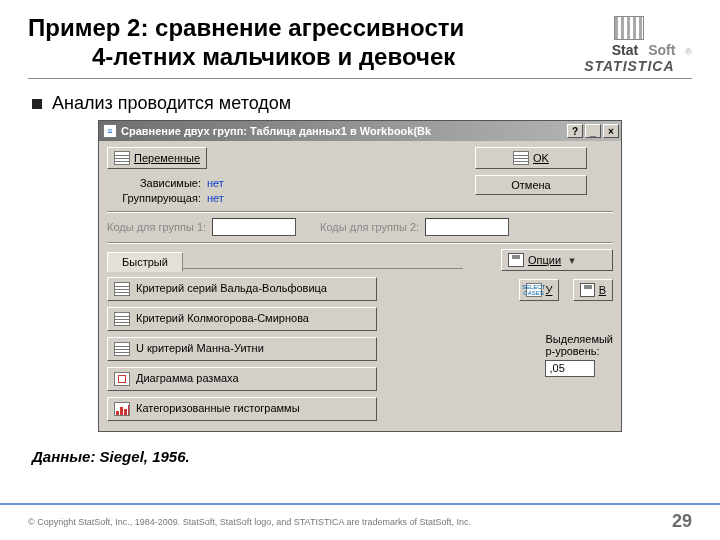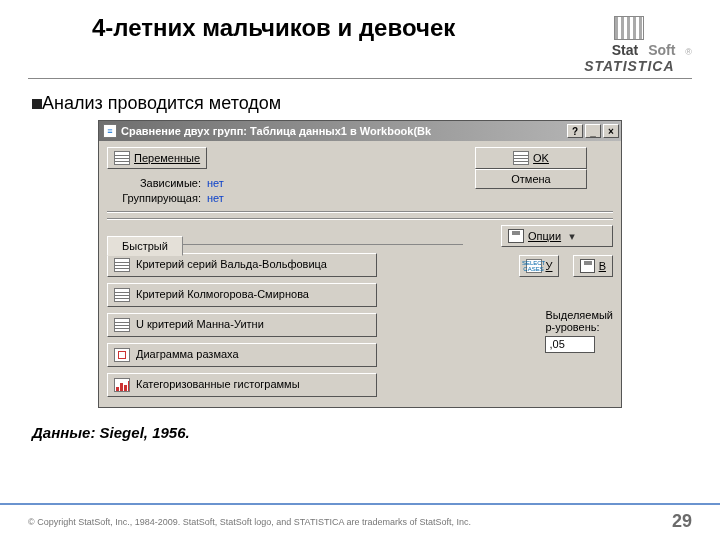--- a/index.html
+++ b/index.html
@@ -45,21 +45,21 @@
     border: 1px solid #888;
     background: repeating-linear-gradient(90deg,#aaa 0 3px,#fff 3px 6px);
     margin-bottom: 2px;
   }
   .logo-text { display:flex; gap:10px; align-items:baseline;margin-left:45px;}
   .logo-brand1 { font-size:14px; font-weight:bold; color:#444;}
   .logo-brand2 { font-size:14px; font-weight:bold; color:#888;}
   .logo-tm { font-size:9px; color:#aaa; }
   .logo-sub { font-size:14px; font-weight:bold; letter-spacing:1px; color:#555; font-style:italic;}
   .bullet-line {
-    display: flex; align-items:center; gap:0;
+    display: flex; align-items:center; gap:10px;
     margin: 14px 0 6px 4px;
     font-size: 18px;
   }
   .bullet-sq { width:10px; height:10px; background:#222; flex-shrink:0;}
   .dialog {
     width: 524px;
     margin: 4px auto 0 auto;
     background: #d4d0c8;
     border: 1px solid #555;
     font-family: Tahoma, Arial, sans-serif;
@@ -110,38 +110,38 @@
   }
   .box-icon { width:16px;height:14px;background:#fff;border:1px solid #777;display:flex;align-items:center;justify-content:center;}
   .box-icon::before{content:"";width:6px;height:6px;border:1px solid #c33;}
   .select-cases-icon{width:16px;height:14px;border:1px solid #777;background:#fff;font-size:6px;color:#06a;display:flex;align-items:center;justify-content:center;text-align:center;line-height:1;}
   .floppy-icon{width:16px;height:14px;border:1px solid #555;background:#fff;position:relative;}
   .floppy-icon::before{content:"";position:absolute;left:3px;top:1px;width:8px;height:4px;background:#888;}
   .section-top {
     display:flex; justify-content:space-between; align-items:flex-start;
   }
   .left-col { flex:1; }
-  .right-col { width:138px; display:flex; flex-direction:column; }
+  .right-col { width:138px; display:flex; flex-direction:column; gap:6px; }
   .labels { margin:8px 0 0 6px; }
   .labels .lbl { display:flex; gap:6px; margin:3px 0; font-size:11px;}
   .labels .lbl span:first-child { width:88px; text-align:right; }
   .labels .val { color:#0b40c9;}
   .hr { height:1px; background:#888; margin:4px 0 6px 0; box-shadow:0 1px 0 #fff;}
   .codes { display:flex; align-items:center; gap:6px; color:#888; font-size:11px; margin:6px 0;}
   .code-input { width:84px; height:18px; background:#fff; border:1px solid #555; border-top-color:#444; border-left-color:#444;}
   .tabs { display:flex; background:#d4d0c8; }
   .tab {
     padding:3px 14px;
     border:1px solid #fff;
     border-bottom:1px solid #888;
     border-right-color:#888;
     background:#d4d0c8;
     font-size:11px;
   }
-  .tab.active { background:#e4e0d8; border-bottom-color:#e4e0d8; position:relative; top:11px;}
+  .tab.active { background:#e4e0d8; border-bottom-color:#e4e0d8; position:relative; top:3px;}
   .tab-rest{ flex:1; border-bottom:1px solid #888;}
   .method-list { padding:8px 0 0 0; display:flex; flex-direction:column; gap:6px; width:280px;}
   .method-btn {
     background:#d4d0c8;
     border:1px solid #fff;
     border-right-color:#555; border-bottom-color:#555;
     padding:4px 6px; display:flex; gap:6px; font-size:11px;
     width:270px;
   }
   .u { text-decoration:underline;}
@@ -163,20 +163,21 @@
     font-size:9px; color:#777;
   }
   .pagenum{ font-size:18px; font-weight:bold; color:#6b6b6b;}
 </style>
 </head>
 <body>
 
 <div class="slide">
   <div class="header">
     <div class="title-block">
+      <div class="title1">Пример 2: сравнение агрессивности</div>
       <div class="title2">4-летних мальчиков и девочек</div>
     </div>
     <div class="logo">
       <div class="logo-icon"></div>
       <div class="logo-text">
         <span class="logo-brand1">Stat</span>
           <span class="logo-brand2">Soft</span>
           <span class="logo-tm">®</span>
       </div>
       <div class="logo-sub">STATISTICA</div>
@@ -223,20 +224,26 @@
             <span><span class="u">OK</span></span>
           </div>
           <div class="btn btn-lg">
             <span>Отмена</span>
           </div>
         </div>
       </div>
 
       <div class="hr"></div>
 
+      <div class="codes">
+        <span>Коды для группы 1:</span>
+        <div class="code-input"></div>
+        <span style="margin-left:18px;">Коды для группы 2:</span>
+        <div class="code-input"></div>
+      </div>
 
       <div class="hr"></div>
 
       <div style="display:flex; gap:10px;">
         <div style="flex:1;">
           <div class="tabs">
             <div class="tab active">Быстрый</div>
             <div class="tab-rest"></div>
           </div>
           <div class="method-list">

